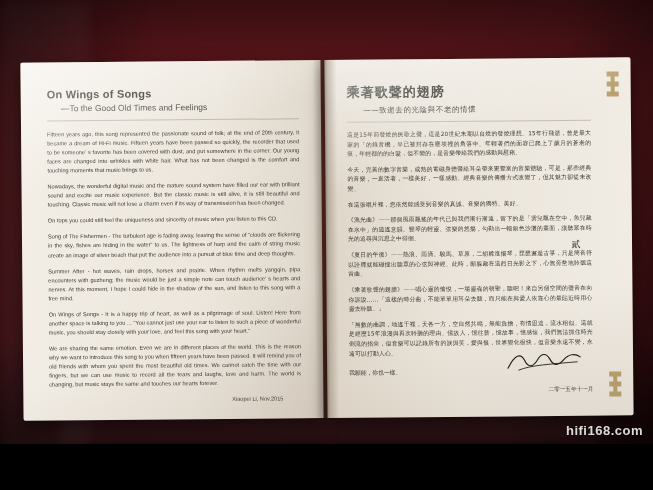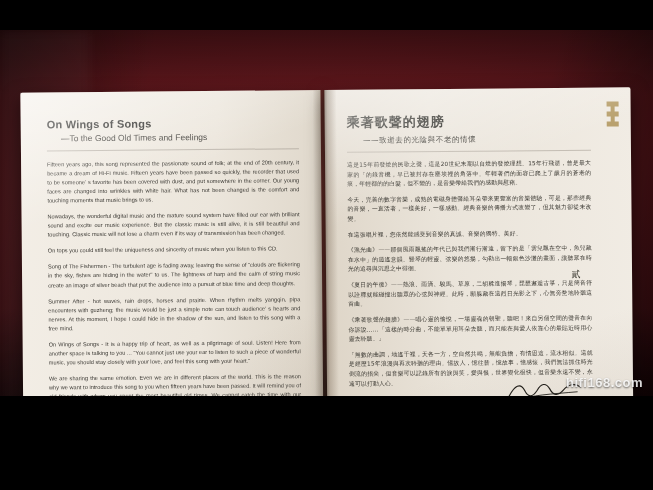--- a/index.html
+++ b/index.html
@@ -3,25 +3,24 @@
 <meta charset="utf-8">
 <style>
   html, body {
     margin: 0;
     padding: 0;
     background: #000;
   }
   #shot {
     position: relative;
     width: 653px;
-    height: 366px;
+    height: 444px;
     overflow: hidden;
     background: #4a1318;
     font-family: "Liberation Sans", sans-serif;
-    margin-top: 30px;
   }
   
   .backdrop {
     position: absolute;
     inset: 0;
     background:
       radial-gradient(ellipse 120% 90% at 48% 40%, #6e1b20 0%, #5a161b 38%, #3d0f13 72%, #230709 100%);
   }
   .backdrop::after {
     content: "";

